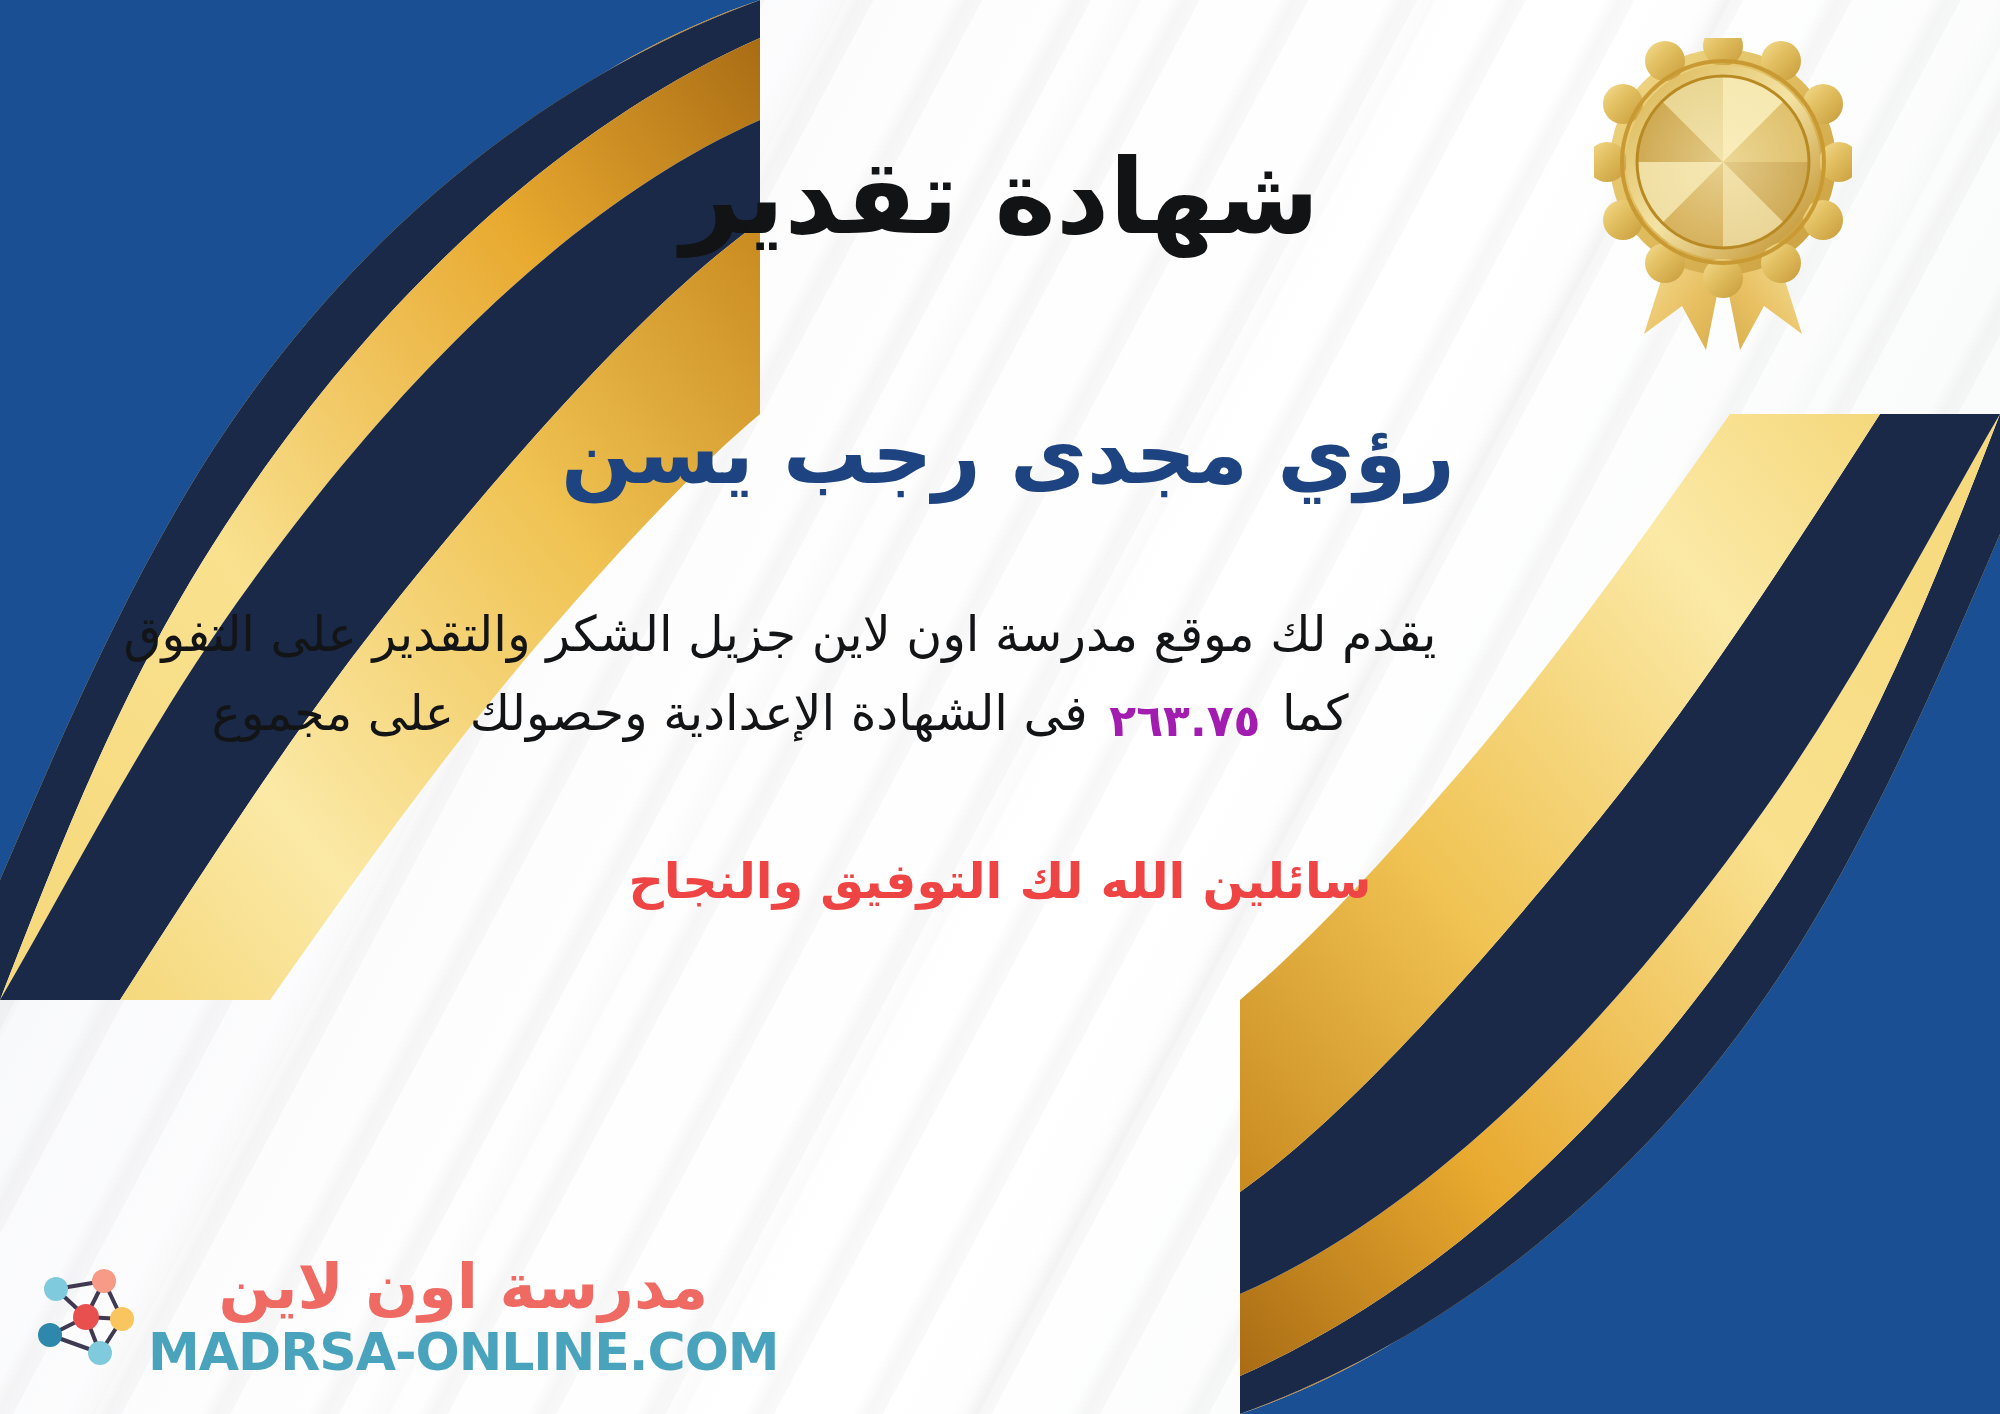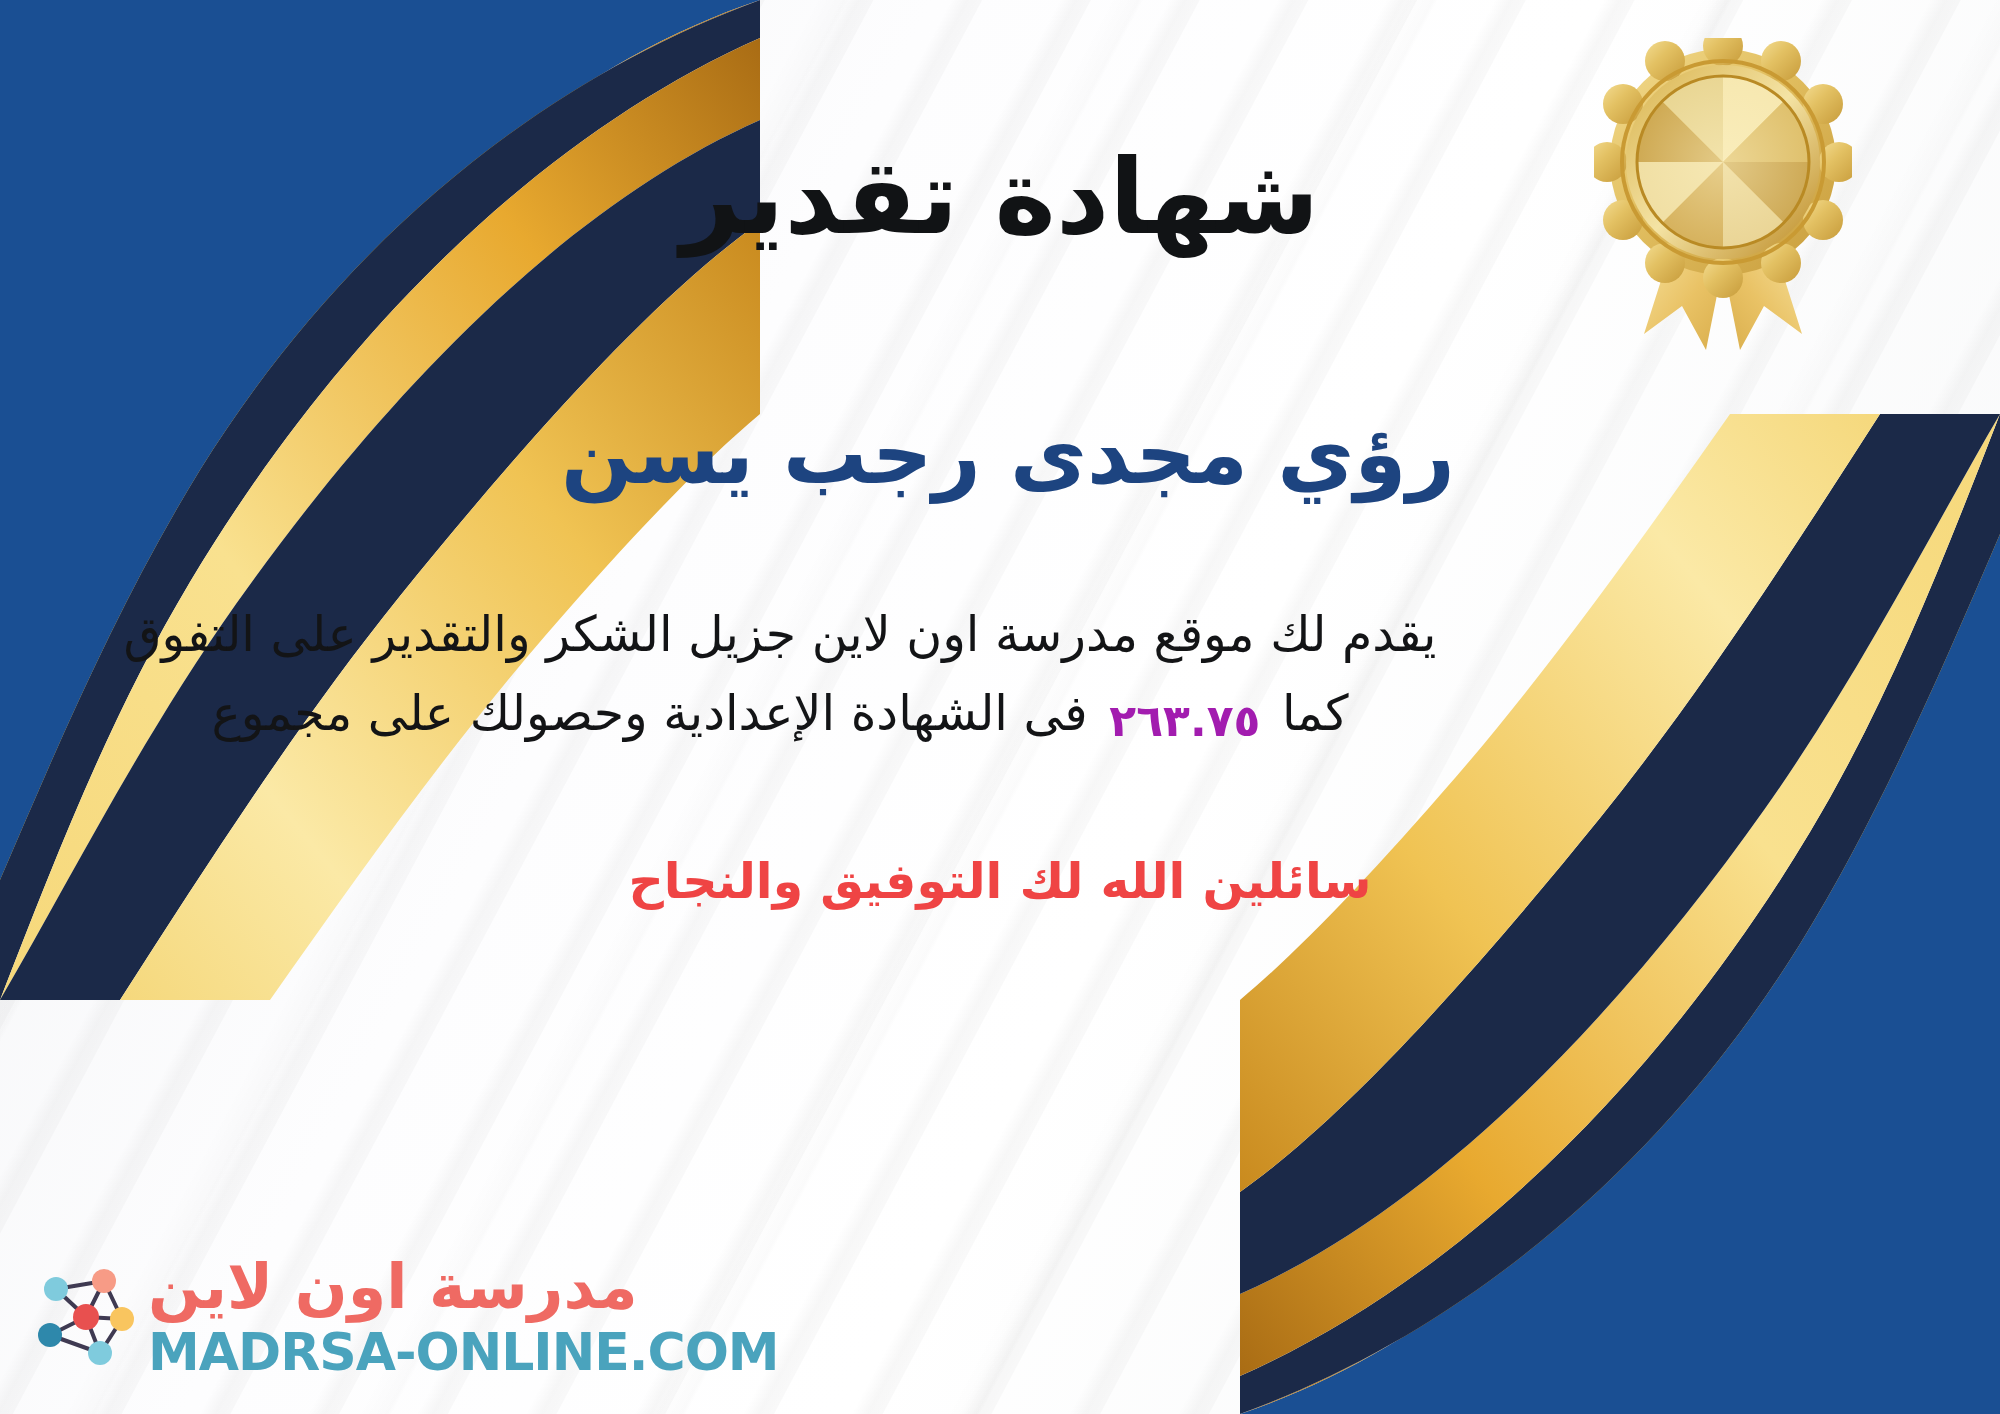--- a/index.html
+++ b/index.html
@@ -137,21 +137,21 @@
     align-items: center;
     gap: 10px;
     direction: rtl;
   }
 
   .brand-mark { width: 112px; height: 112px; flex: 0 0 auto; }
 
   .brand-text {
     display: flex;
     flex-direction: column;
-    align-items: flex-end;
+    align-items: center;
     line-height: 1;
   }
 
   .brand-ar {
     font-size: 62px;
     font-weight: 700;
     color: #ef6a63;
     direction: rtl;
     letter-spacing: 0px;
   }

